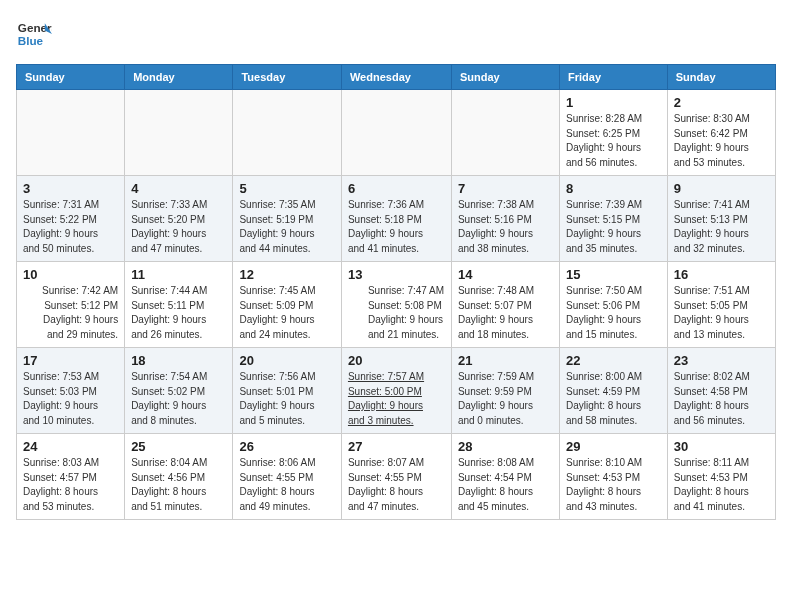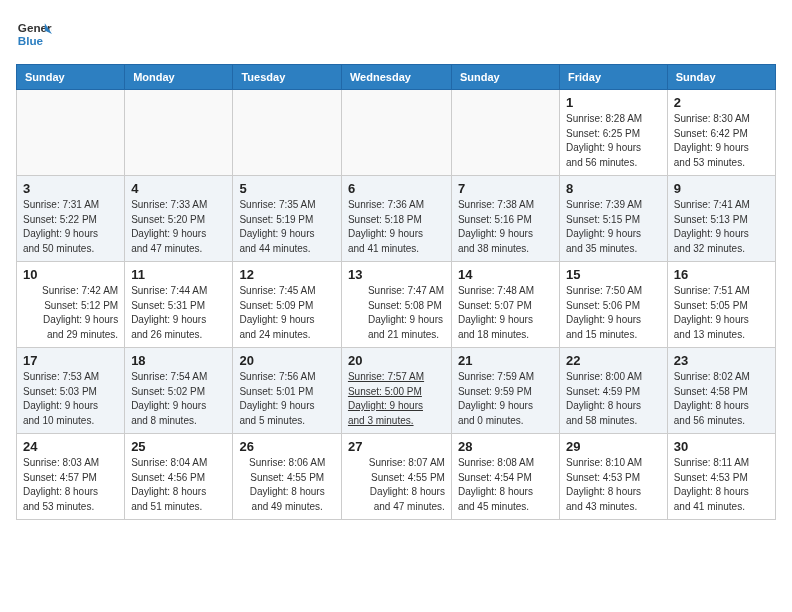--- a/index.html
+++ b/index.html
@@ -186,21 +186,21 @@
         <td>
           <span class="day-number">10</span>
           <div class="day-info" style="white-space: pre-line; text-align: right;">Sunrise: 7:42 AM
 Sunset: 5:12 PM
 Daylight: 9 hours
 and 29 minutes.</div>
         </td>
         <td>
           <span class="day-number">11</span>
           <div class="day-info" style="white-space: pre-line;">Sunrise: 7:44 AM
-Sunset: 5:31 PM
+Sunset: 5:11 PM
 Daylight: 9 hours
 and 26 minutes.</div>
         </td>
         <td>
           <span class="day-number">12</span>
           <div class="day-info" style="white-space: pre-line;">Sunrise: 7:45 AM
 Sunset: 5:09 PM
 Daylight: 9 hours
 and 24 minutes.</div>
         </td>
@@ -294,28 +294,28 @@
         </td>
         <td>
           <span class="day-number">25</span>
           <div class="day-info" style="white-space: pre-line;">Sunrise: 8:04 AM
 Sunset: 4:56 PM
 Daylight: 8 hours
 and 51 minutes.</div>
         </td>
         <td>
           <span class="day-number">26</span>
-          <div class="day-info" style="white-space: pre-line; text-align: center;">Sunrise: 8:06 AM
+          <div class="day-info" style="white-space: pre-line;">Sunrise: 8:06 AM
 Sunset: 4:55 PM
 Daylight: 8 hours
 and 49 minutes.</div>
         </td>
         <td>
           <span class="day-number">27</span>
-          <div class="day-info" style="white-space: pre-line; text-align: right;">Sunrise: 8:07 AM
+          <div class="day-info" style="white-space: pre-line;">Sunrise: 8:07 AM
 Sunset: 4:55 PM
 Daylight: 8 hours
 and 47 minutes.</div>
         </td>
         <td>
           <span class="day-number">28</span>
           <div class="day-info" style="white-space: pre-line;">Sunrise: 8:08 AM
 Sunset: 4:54 PM
 Daylight: 8 hours
 and 45 minutes.</div>

